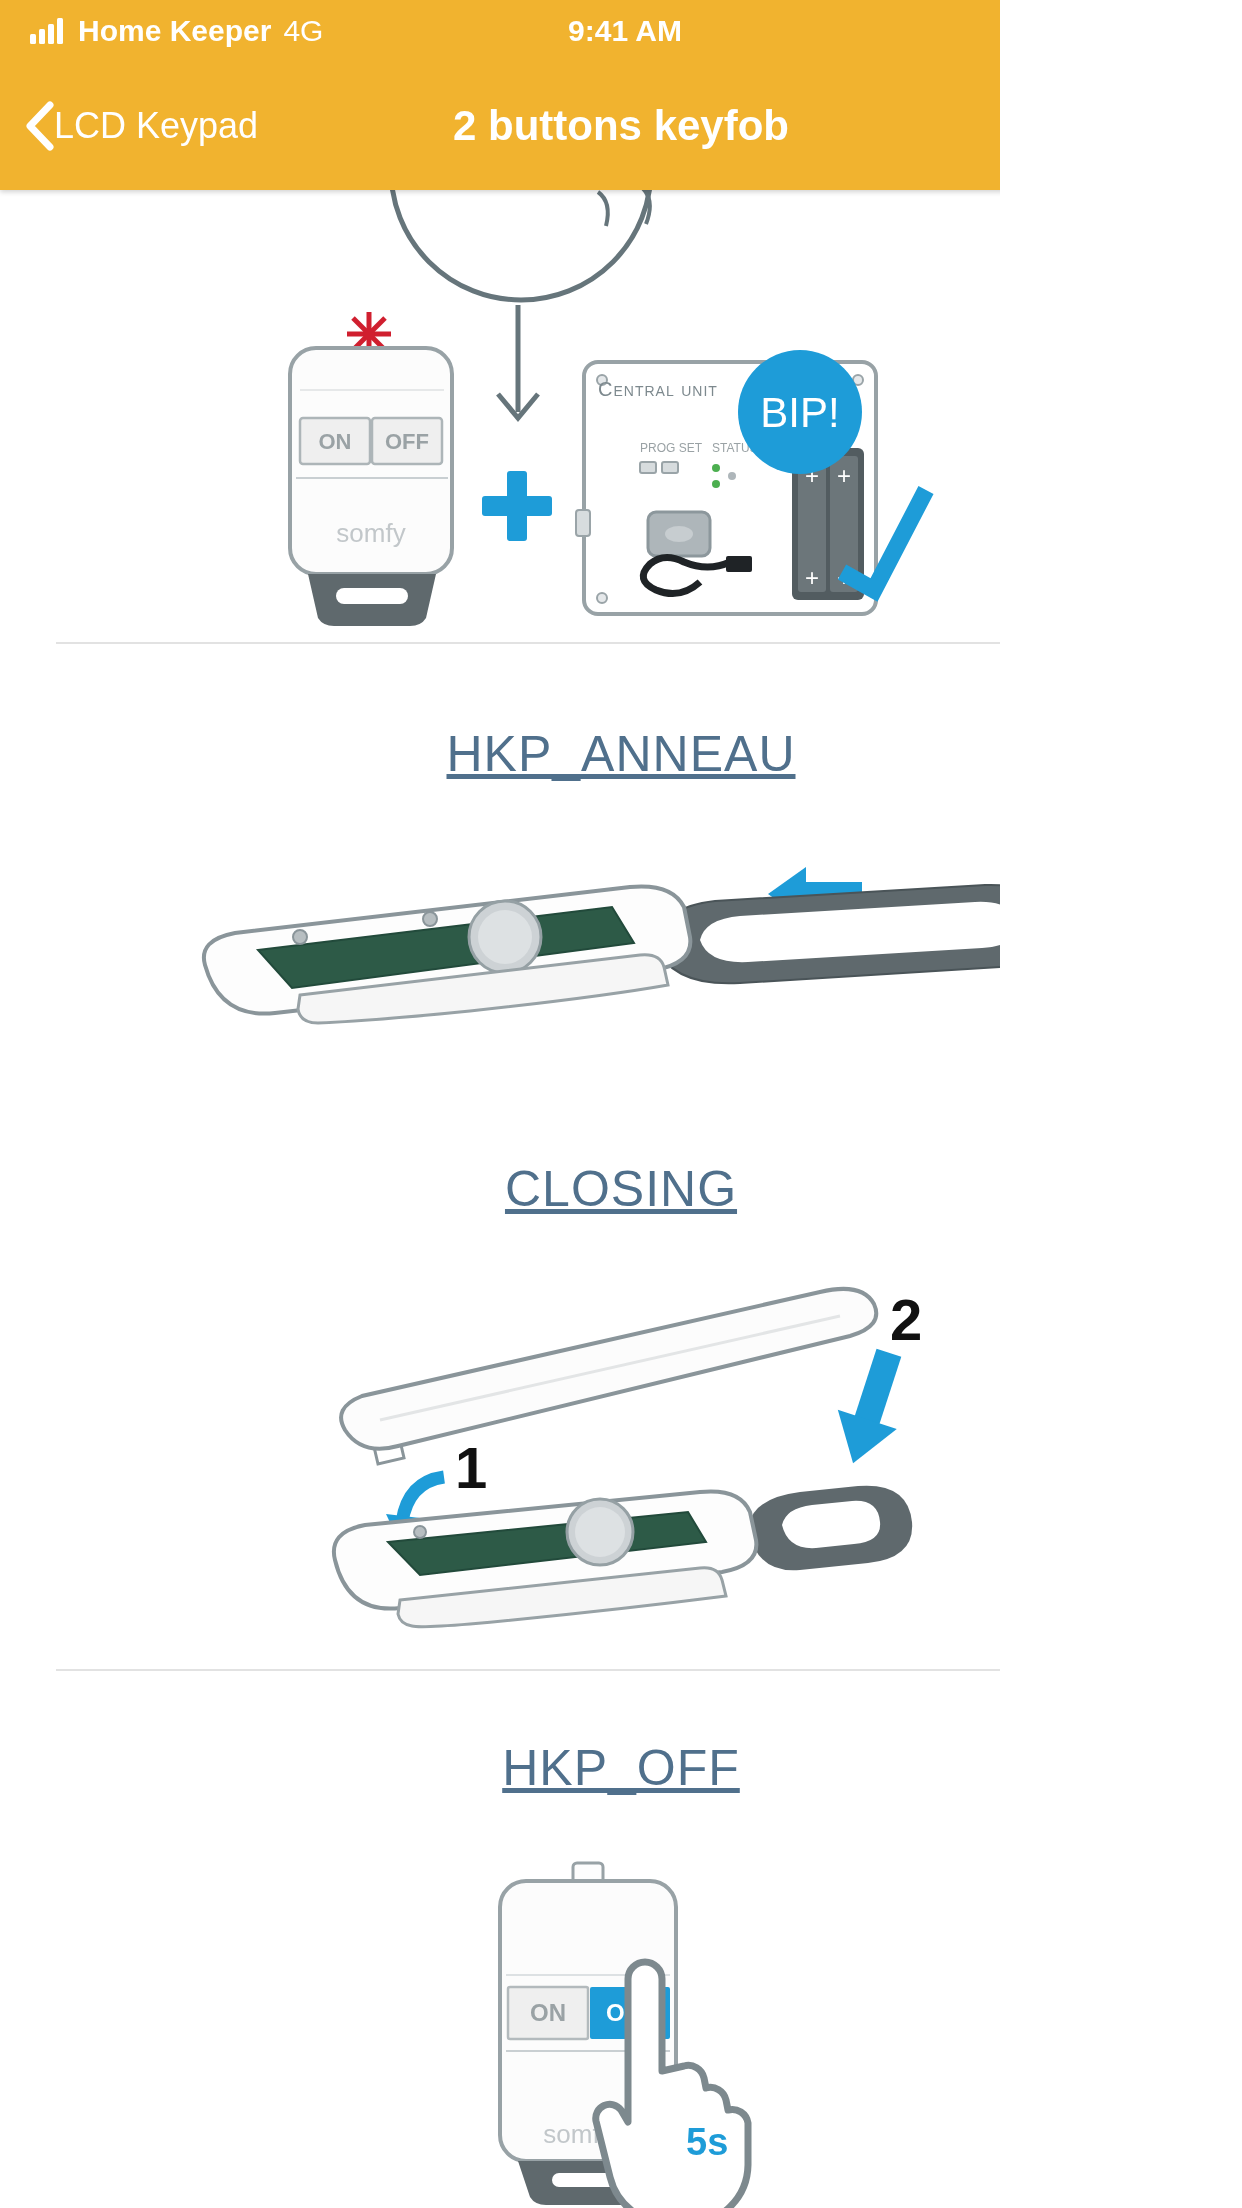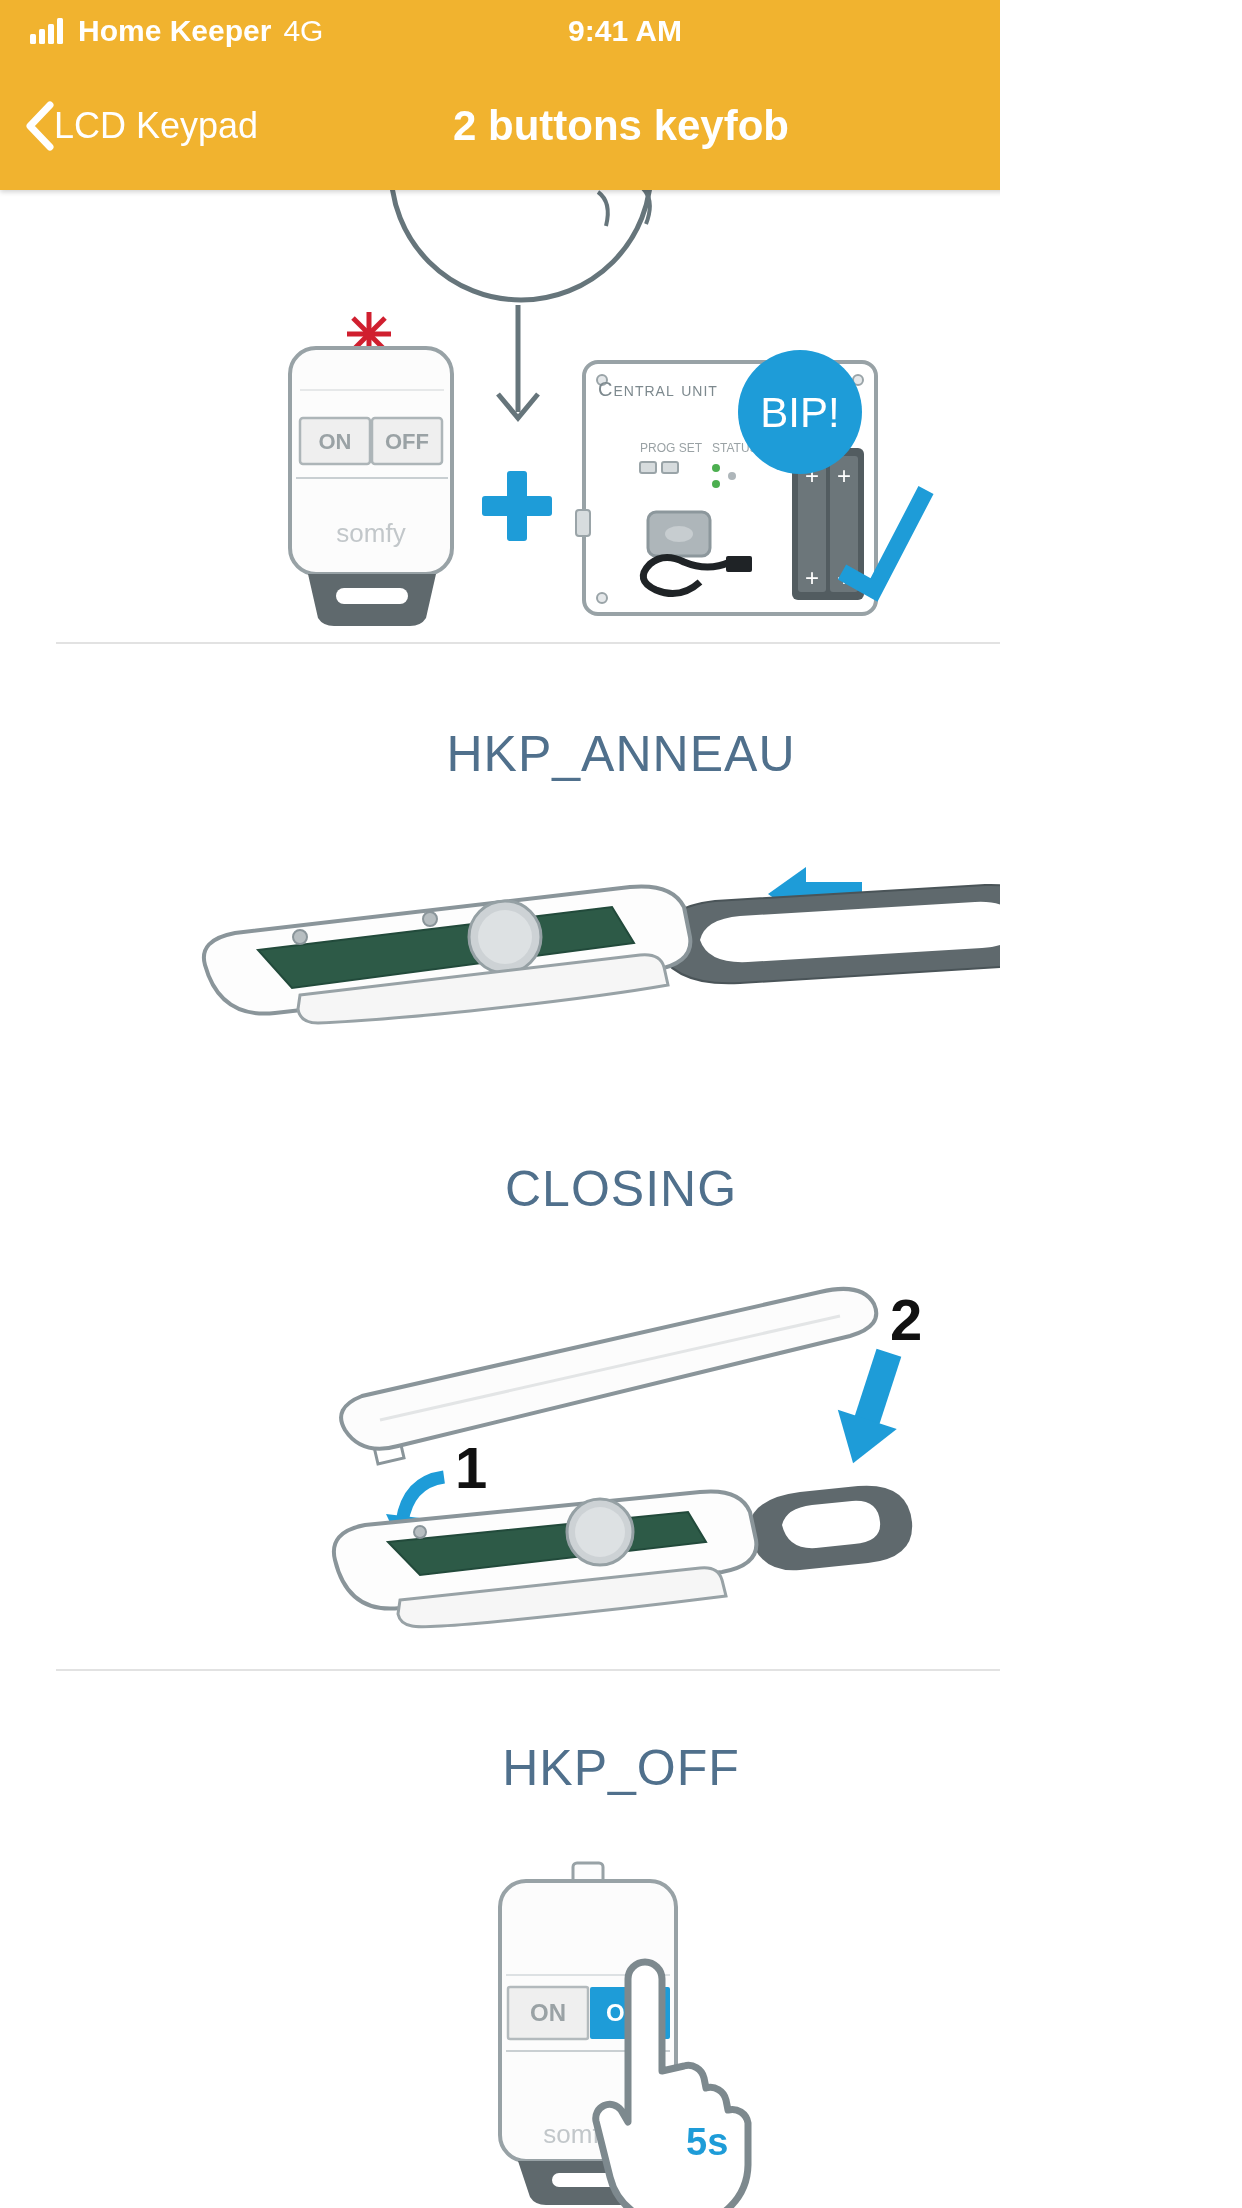--- a/index.html
+++ b/index.html
@@ -21,21 +21,21 @@
   .back-button { position:absolute; left:26px; display:flex; align-items:center; 
                  background:none; border:none; color:#ffffff; font-size:36px; font-weight:400;
                  font-family:"Liberation Sans", sans-serif; cursor:pointer; }
   .nav-title { position:absolute; left:0; right:0; text-align:center; font-size:42px; font-weight:700; }
 
   
   .content { position:absolute; top:190px; left:0; width:1242px; height:2018px; background:#ffffff; overflow:hidden; }
   .abs { position:absolute; }
   .divider { position:absolute; left:56px; width:1130px; height:2px; background:#E2E2E2; }
   .section-title { position:absolute; left:0; width:1242px; text-align:center;
-                   color:#50708C; font-size:50px; font-weight:400; letter-spacing:1px; }
+                   color:#50708C; font-size:50px; font-weight:400; letter-spacing:1px;text-decoration:underline; }
   svg text { font-family:"Liberation Sans", sans-serif; }
   .cu-label { font-variant:small-caps; letter-spacing:1px; }
 </style>
 </head>
 <body>
 
 <div class="screen">
 
   <header class="topbar">
     <div class="status-bar">

